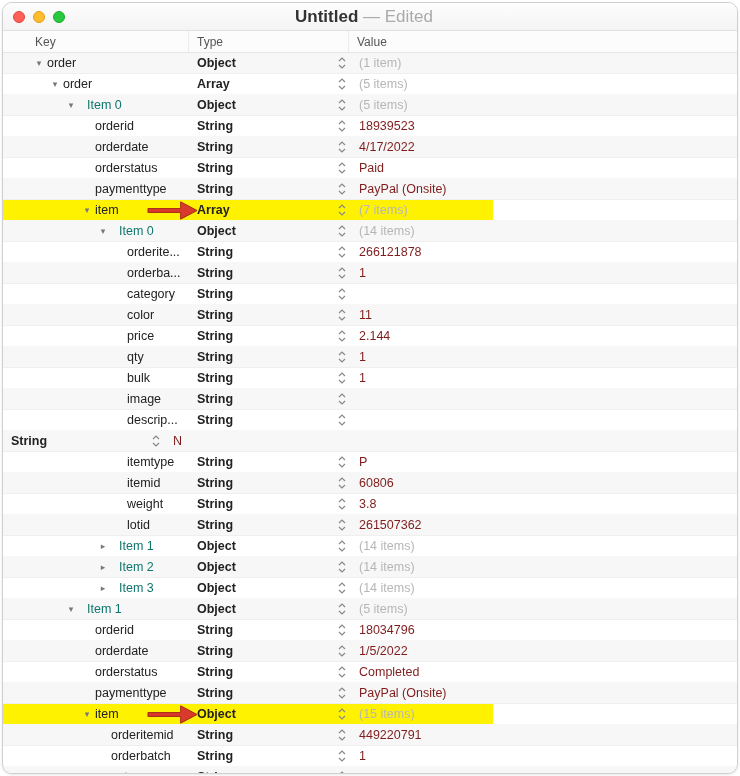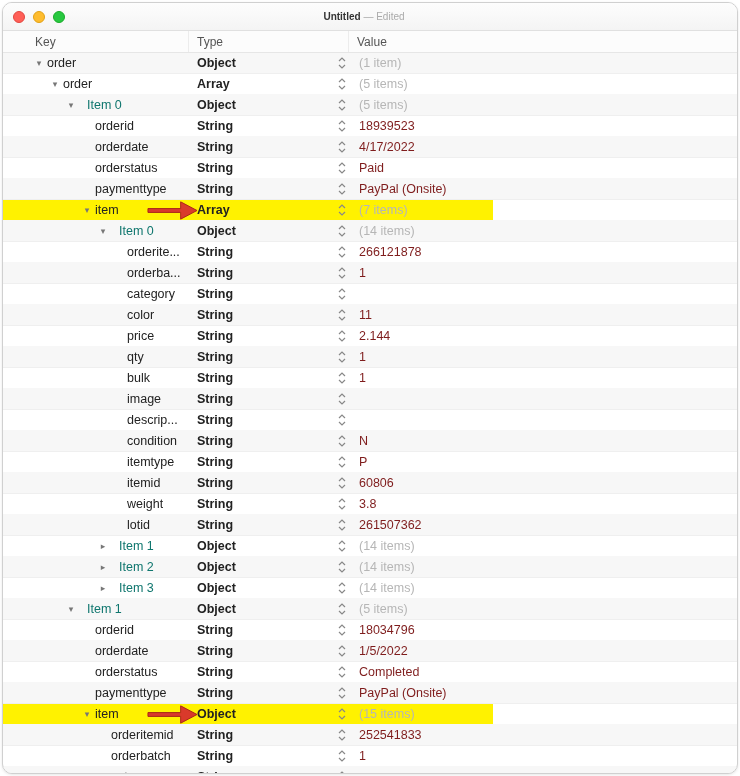--- a/index.html
+++ b/index.html
@@ -33,21 +33,21 @@
   }
   .traffic { display: flex; gap: 8px; }
   .tl { width: 12px; height: 12px; border-radius: 50%; }
   .tl.red { background: #ff5f57; border: 0.5px solid #e14640; }
   .tl.yel { background: #febc2e; border: 0.5px solid #e1a116; }
   .tl.grn { background: #28c840; border: 0.5px solid #1aab29; }
   .title-center {
     position: absolute;
     left: 0; right: 12px;
     text-align: center;
-    font-size: 10px;
+    font-size: 17px;
     color: #333;
     pointer-events: none;
   }
   .title-center .main { font-weight: 600; }
   .title-center .edited { color: #aaa; font-weight: 400; }
   .header-row {
     display: flex;
     height: 22px;
     background: #fcfcfc;
     border-bottom: 1px solid #e6e6e6;
@@ -399,24 +399,20 @@
         <div class="type-cell">String</div>
         <div class="type-toggle">
           <svg width="8" height="12" viewBox="0 0 8 12">
             <path d="M1 4 L4 1 L7 4" fill="none" stroke="#888" stroke-width="1.2"></path>
             <path d="M1 8 L4 11 L7 8" fill="none" stroke="#888" stroke-width="1.2"></path>
           </svg>
         </div>
         <div class="val-cell"></div>
       </div>
       <div class="row alt">
-        <div class="key-cell" style="padding-left: 110px;">
-          <span class="disclosure"></span>
-          <span class="key-label">condition</span>
-        </div>
         <div class="type-cell">String</div>
         <div class="type-toggle">
           <svg width="8" height="12" viewBox="0 0 8 12">
             <path d="M1 4 L4 1 L7 4" fill="none" stroke="#888" stroke-width="1.2"></path>
             <path d="M1 8 L4 11 L7 8" fill="none" stroke="#888" stroke-width="1.2"></path>
           </svg>
         </div>
         <div class="val-cell">N</div>
       </div>
       <div class="row">
@@ -610,21 +606,21 @@
           <span class="disclosure"></span>
           <span class="key-label">orderitemid</span>
         </div>
         <div class="type-cell">String</div>
         <div class="type-toggle">
           <svg width="8" height="12" viewBox="0 0 8 12">
             <path d="M1 4 L4 1 L7 4" fill="none" stroke="#888" stroke-width="1.2"></path>
             <path d="M1 8 L4 11 L7 8" fill="none" stroke="#888" stroke-width="1.2"></path>
           </svg>
         </div>
-        <div class="val-cell">252541833</div>
+        <div class="val-cell">449220791</div>
       </div>
       <div class="row">
         <div class="key-cell" style="padding-left: 94px;">
           <span class="disclosure"></span>
           <span class="key-label">orderbatch</span>
         </div>
         <div class="type-cell">String</div>
         <div class="type-toggle">
           <svg width="8" height="12" viewBox="0 0 8 12">
             <path d="M1 4 L4 1 L7 4" fill="none" stroke="#888" stroke-width="1.2"></path>

